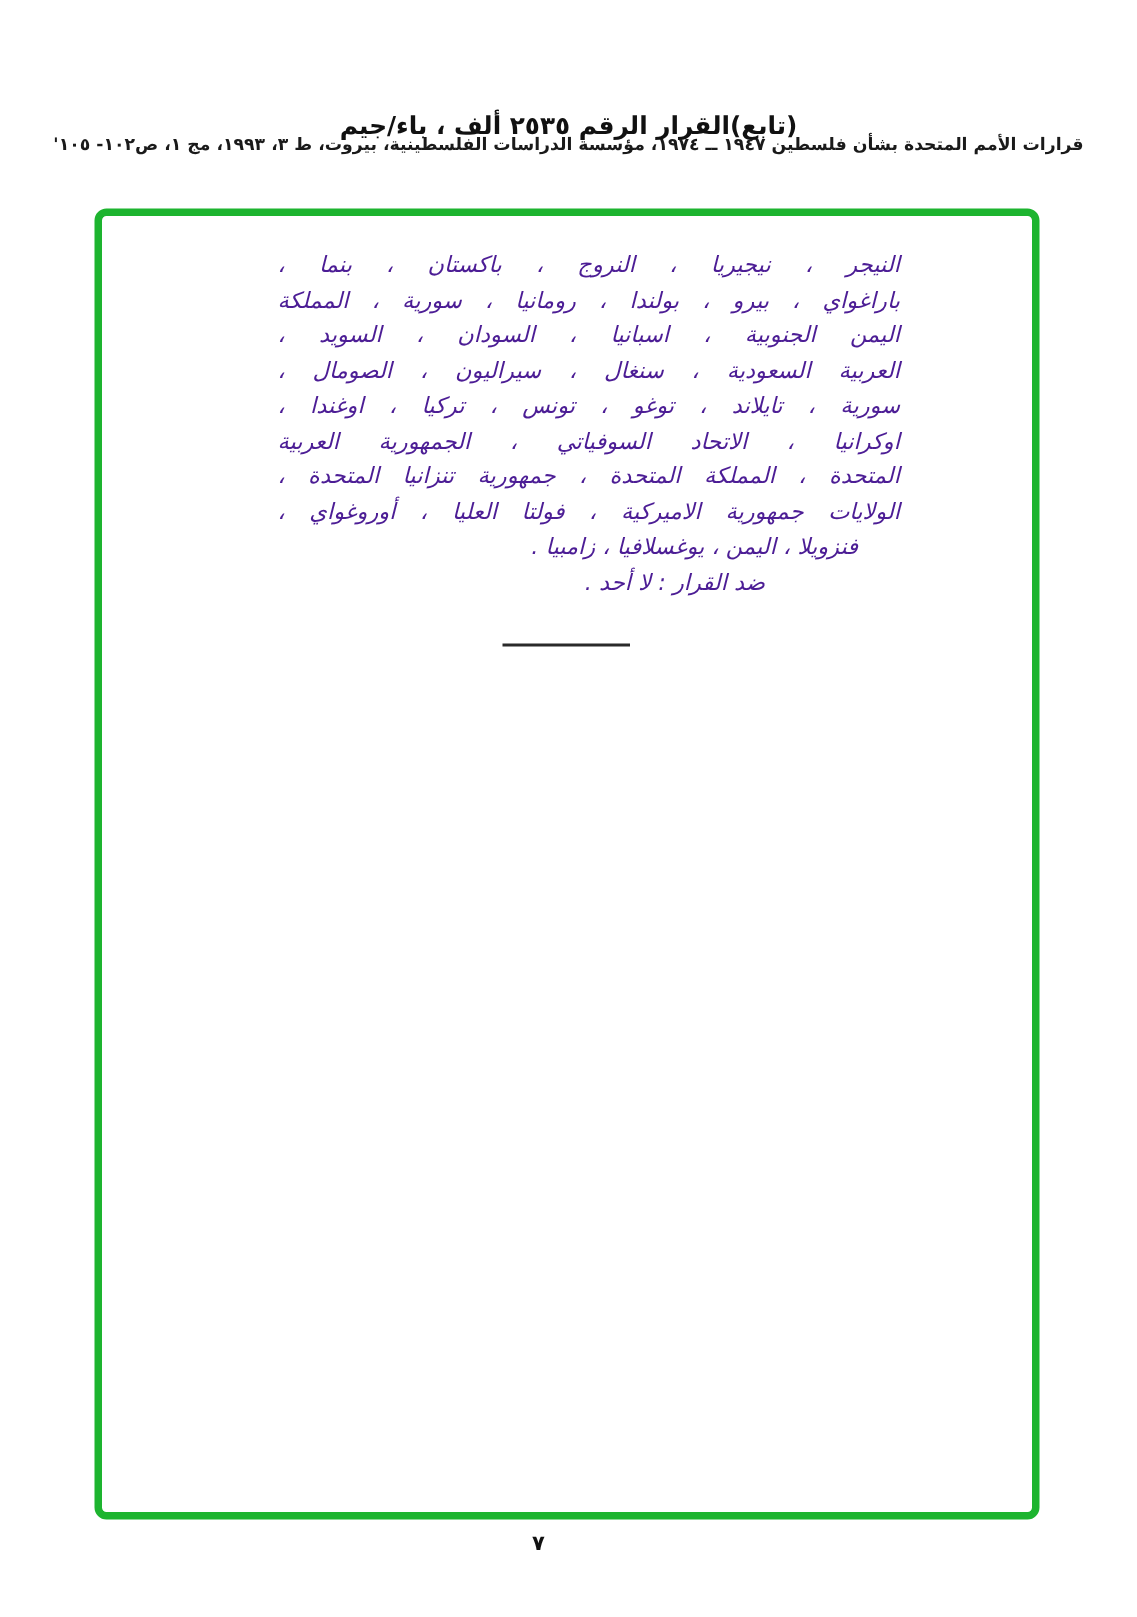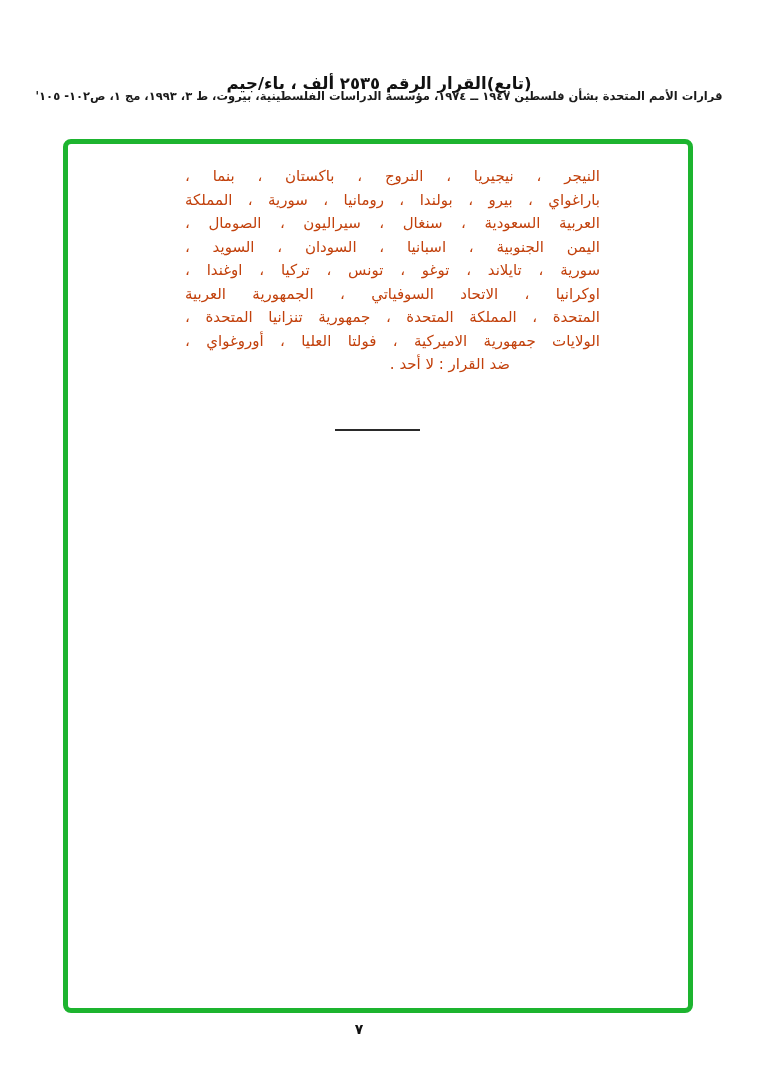--- a/index.html
+++ b/index.html
@@ -44,23 +44,24 @@
     border: 5px solid #1db42f;
     border-radius: 8px;
     background: #ffffff;
   }
   .text-block {
     position: absolute;
     top: 165px;
     right: 158px;
     width: 415px;
     direction: rtl;
-    color: #c2410c;
+    color: #4c1d95;
     font-size: 15px;
     line-height: 23.5px;
+    font-style: italic;
   }
   .t-line {
     text-align: justify;
     text-align-last: justify;
     white-space: nowrap;
   }
   .t-line.last {
     text-align: right;
     text-align-last: right;
     padding-right: 28px;
@@ -98,26 +99,27 @@
 
   <div class="header-title">(تابع)القرار الرقم ٢٥٣٥ ألف ، باء/جيم</div>
 
   <div class="header-source">قرارات الأمم المتحدة بشأن فلسطين ١٩٤٧ ــ ١٩٧٤، مؤسسة الدراسات الفلسطينية، بيروت، ط ٣، ١٩٩٣، مج ١، ص١٠٢- ١٠٥'</div>
 
   <div class="green-box"></div>
 
   <div class="text-block">
     <div class="t-line">النيجر ، نيجيريا ، النروج ، باكستان ، بنما ،</div>
     <div class="t-line">باراغواي ، بيرو ، بولندا ، رومانيا ، سورية ، المملكة</div>
+    <div class="t-line">اليمن الجنوبية ، اسبانيا ، السودان ، السويد ،</div>
     <div class="t-line">العربية السعودية ، سنغال ، سيراليون ، الصومال ،</div>
-    <div class="t-line">اليمن الجنوبية ، اسبانيا ، السودان ، السويد ،</div>
     <div class="t-line">سورية ، تايلاند ، توغو ، تونس ، تركيا ، اوغندا ،</div>
     <div class="t-line">اوكرانيا ، الاتحاد السوفياتي ، الجمهورية العربية</div>
     <div class="t-line">المتحدة ، المملكة المتحدة ، جمهورية تنزانيا المتحدة ،</div>
     <div class="t-line">الولايات جمهورية الاميركية ، فولتا العليا ، أوروغواي ،</div>
+    <div class="t-line last">فنزويلا ، اليمن ، يوغسلافيا ، زامبيا .</div>
     <div class="vote-line">ضد القرار  :  لا أحد .</div>
   </div>
 
   <div class="footnote-divider"></div>
 
   <div class="page-number">٧</div>
 
 </div>
 
 </body></html>

